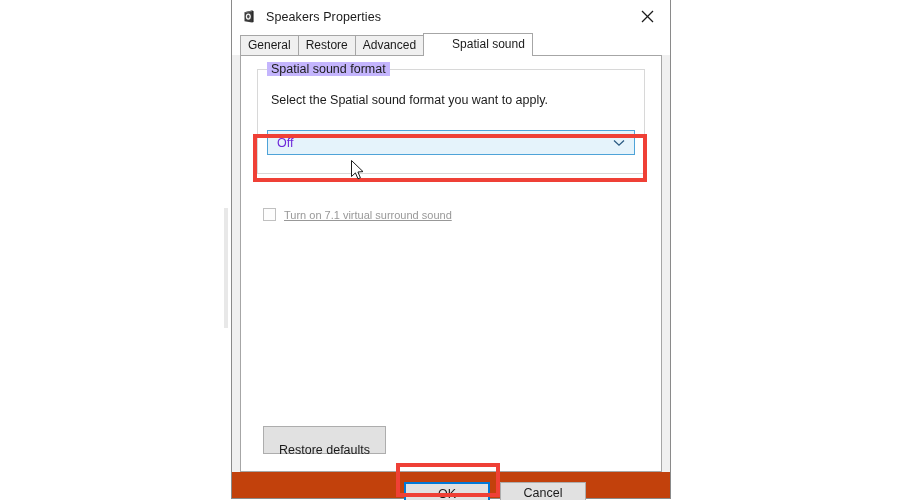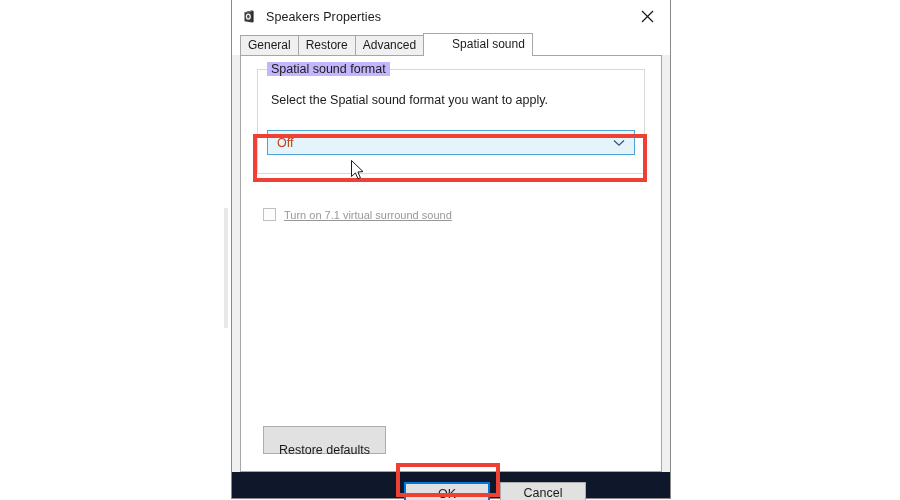--- a/index.html
+++ b/index.html
@@ -166,21 +166,21 @@
     inset: 0;
     background: #e5f3fb;
     border: 1px solid #4ea3d8;
     box-sizing: border-box;
     display: flex;
     align-items: center;
     cursor: default;
   }
   .combo-value {
     font-size: 12.5px;
-    color: #c2410c;
+    color: #6d28d9;
     margin-left: 9px;
     white-space: nowrap;
   }
   .combo-arrow {
     position: absolute;
     right: 9px;
     top: 0;
     bottom: 0;
     display: flex;
     align-items: center;
@@ -248,21 +248,21 @@
     cursor: default;
     padding: 13px;
     line-height: 21px;
   }
 
   
   .buttonbar {
     height: 26px;
     flex: none;
     position: relative;
-    background: #0f172a;
+    background: #c2410c;
   }
   .dlg-btn {
     position: absolute;
     top: 10px;
     width: 86px;
     height: 23px;
     background: #e1e1e1;
     border: 1px solid #adadad;
     box-sizing: border-box;
     font-family: "Liberation Sans", sans-serif;

